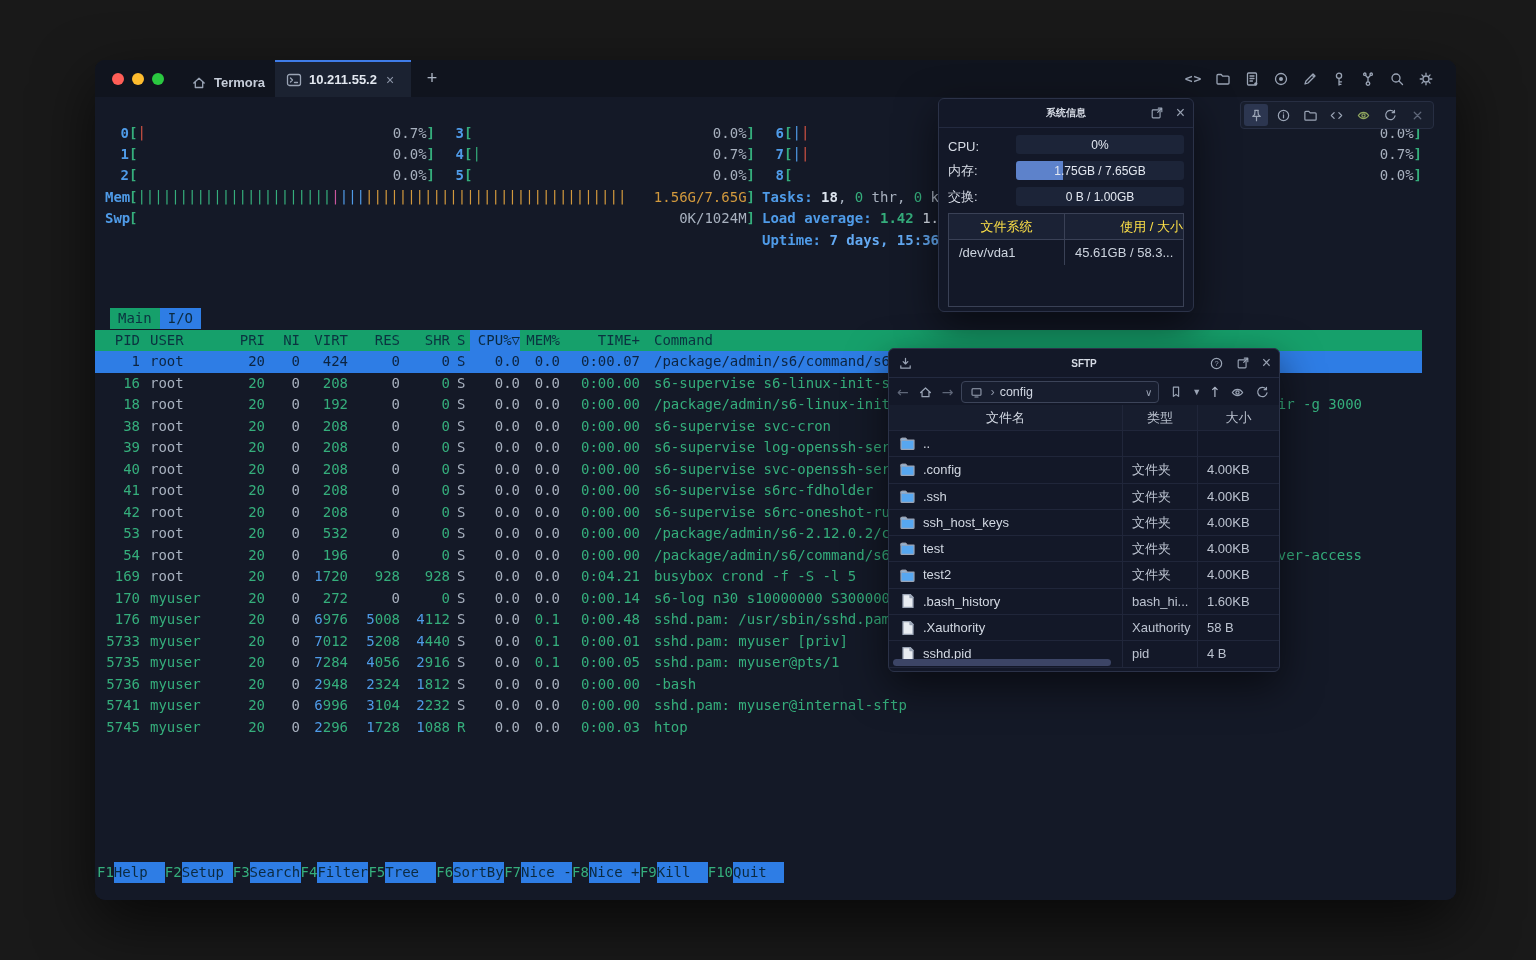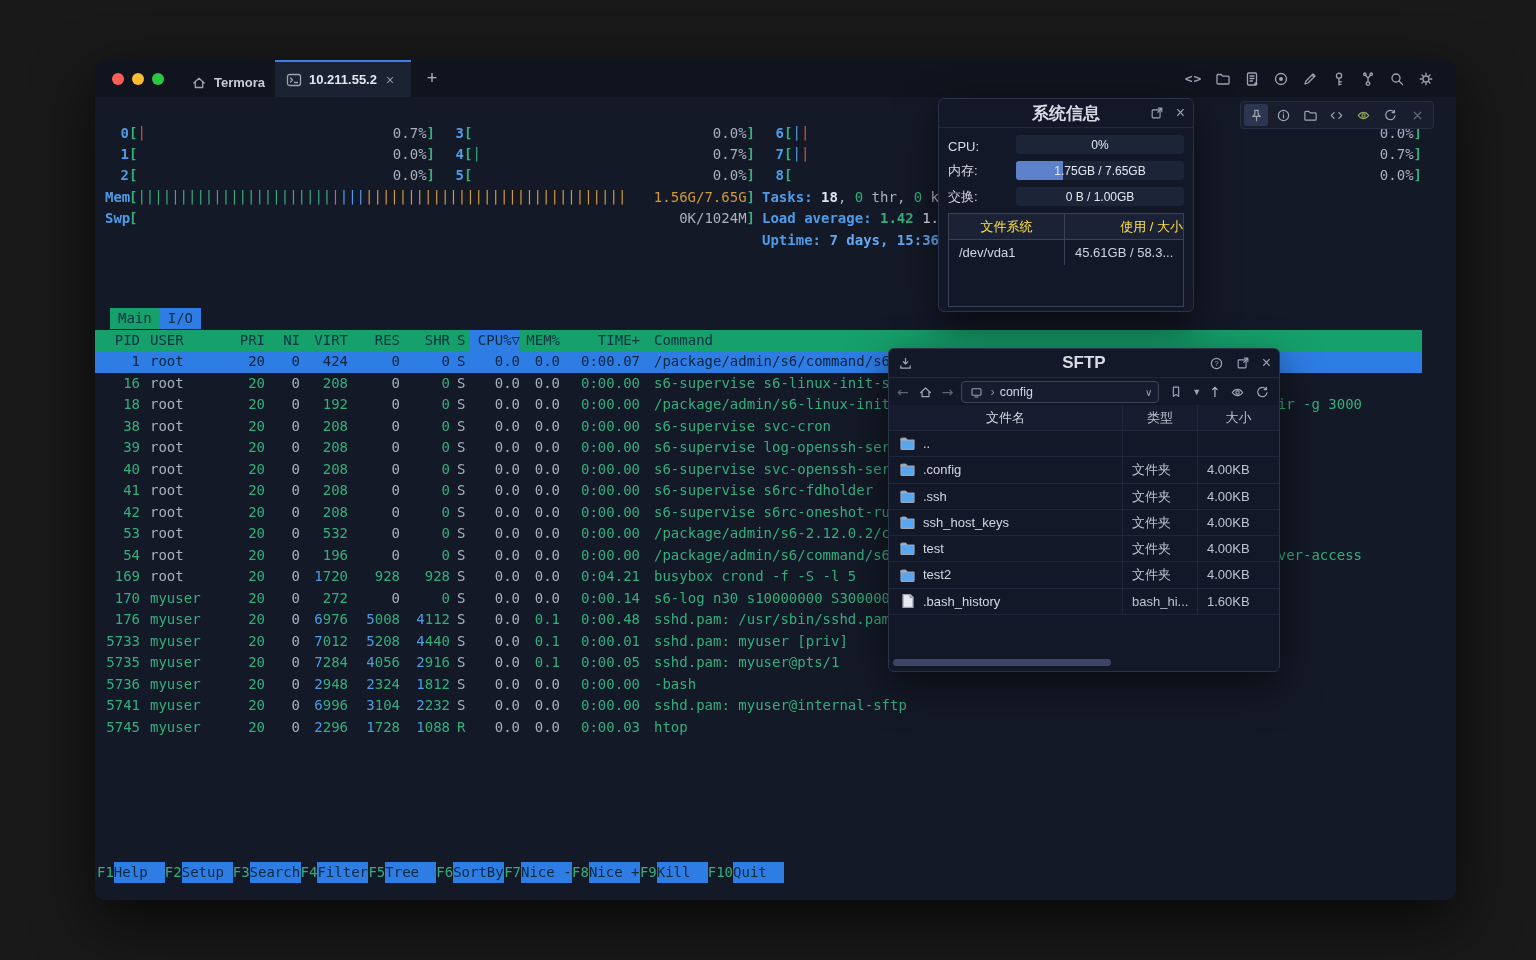--- a/index.html
+++ b/index.html
@@ -53,21 +53,21 @@
   .c-mem{width:40px;text-align:right;flex:none;}
   .c-time{width:80px;text-align:right;flex:none;}
   .c-cmd{flex:1;padding-left:14px;overflow:hidden;box-sizing:border-box;}
   .fkeys{position:absolute;left:2px;top:765px;height:21px;display:flex;white-space:pre;line-height:21px;}
   .fkey{color:#35ae7c;}
   .fbox{display:inline-block;width:51px;background:#2e7de5;color:#0b2a40;overflow:hidden;}
   
   .panel{position:absolute;background:#131828;border:1px solid #2b3248;border-radius:6px;
          box-shadow:0 14px 40px rgba(0,0,0,.55);color:#c6cdd9;font-size:13px;box-sizing:border-box;}
   .phead{position:relative;height:28px;display:flex;align-items:center;border-bottom:1px solid #232a40;}
-  .ptitle{position:absolute;left:0;right:0;text-align:center;color:#d6dbe5;font-weight:bold;font-size:17px;}
+  .ptitle{position:absolute;left:0;right:0;text-align:center;color:#d6dbe5;font-weight:bold;font-size:10px;}
   .phicons{position:absolute;right:8px;display:flex;align-items:center;gap:10px;}
   .phicons .x, .navx{color:#98a1b2;font-size:16px;line-height:1;}
   .sysrow{display:flex;align-items:flex-end;margin:7px 9px 0 9px;height:19px;gap:26px;}
   .syslabel{width:42px;color:#d5dae4;flex:none;font-size:13px;}
   .sysbar{flex:1;position:relative;height:19px;background:#1c2438;border-radius:3px;overflow:hidden;}
   .sysfill{position:absolute;left:0;top:0;bottom:0;background:#5d82cb;}
   .sysval{position:absolute;left:0;right:0;top:0;bottom:0;display:flex;align-items:center;
           justify-content:center;font-size:12px;color:#e3e8f1;}
   .fstable{position:absolute;left:9px;right:9px;top:114px;height:92px;border:1px solid #3a4156;}
   .fsrow{display:flex;height:25px;line-height:25px;}
@@ -496,18 +496,44 @@
                 <svg width="12" height="14" viewBox="0 0 12 14">
                   <path d="M1 .5h7l3 3V13.5H1z" fill="#e8ecf2"></path>
                   <path d="M8 .5l3 3H8z" fill="#b4bdcb"></path>
                 </svg>
               </span>
               <span>.bash_history</span>
             </span>
             <span class="fc-type">bash_hi...</span>
             <span class="fc-size">1.60KB</span>
           </div>
+          <div class="frow">
+            <span class="fc-name">
+              <span class="ic">
+                <svg width="12" height="14" viewBox="0 0 12 14">
+                  <path d="M1 .5h7l3 3V13.5H1z" fill="#e8ecf2"></path>
+                  <path d="M8 .5l3 3H8z" fill="#b4bdcb"></path>
+                </svg>
+              </span>
+              <span>.Xauthority</span>
+            </span>
+            <span class="fc-type">Xauthority</span>
+            <span class="fc-size">58 B</span>
+          </div>
+          <div class="frow">
+            <span class="fc-name">
+              <span class="ic">
+                <svg width="12" height="14" viewBox="0 0 12 14">
+                  <path d="M1 .5h7l3 3V13.5H1z" fill="#e8ecf2"></path>
+                  <path d="M8 .5l3 3H8z" fill="#b4bdcb"></path>
+                </svg>
+              </span>
+              <span>sshd.pid</span>
+            </span>
+            <span class="fc-type">pid</span>
+            <span class="fc-size">4 B</span>
+          </div>
         </div>
       <div class="hscroll"></div>
     </div>
 
   </div>
 </div>
 
 </body></html>

